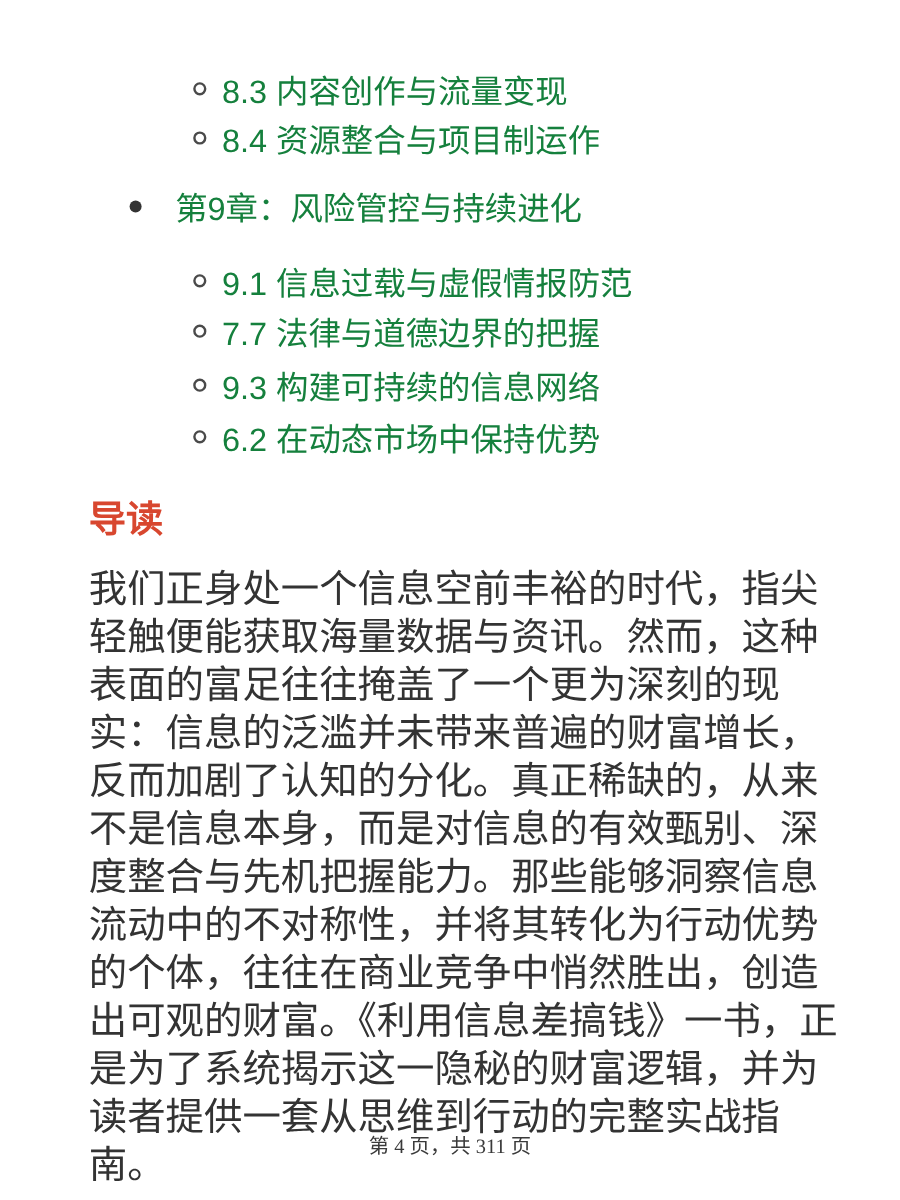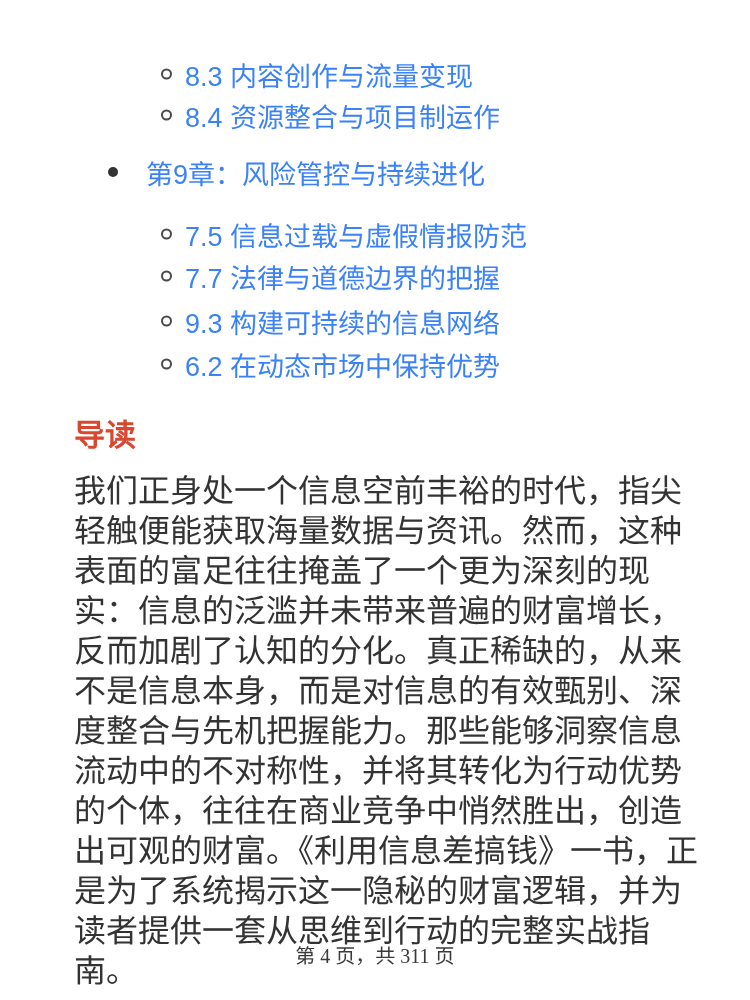--- a/index.html
+++ b/index.html
@@ -23,21 +23,21 @@
     left: 0;
     right: 0;
     height: 30px;
   }
   .toc-text {
     position: absolute;
     top: 50%;
     transform: translateY(-50%);
     white-space: nowrap;
     font-size: 27px;
-    color: #3b82f6;
+    color: #15803d;
   }
   .lvl1 .toc-text { left: 146px; }
   .lvl2 .toc-text { left: 185px; }
 
   .bullet {
     position: absolute;
     top: 50%;
     transform: translateY(-50%);
     border-radius: 50%;
     box-sizing: border-box;
@@ -68,20 +68,21 @@
   .section-heading {
     position: absolute;
     top: 418px;
     left: 74px;
     margin: 0;
     font-size: 31px;
     line-height: 36px;
     font-weight: 700;
     color: #d8472f;
     white-space: nowrap;
+    font-family: Liberation Mono, monospace;
   }
 
   
   .body-text {
     position: absolute;
     top: 471px;
     left: 74px;
     width: 630px;
     margin: 0;
     font-size: 32px;
@@ -90,21 +91,21 @@
     color: #333333;
   }
 
   
   .footer {
     position: absolute;
     top: 946px;
     left: 0;
     width: 750px;
     text-align: center;
-    font-size: 20px;
+    font-size: 17px;
     line-height: 20px;
     font-family: "Liberation Serif", serif;
     color: #3a3a3a;
   }
 </style>
 </head>
 <body>
 
 <div class="page">
 
@@ -118,21 +119,21 @@
     <span class="toc-text">8.4 资源整合与项目制运作</span>
   </div>
 
   <div class="toc-row lvl1 r3">
     <span class="bullet disc"></span>
     <span class="toc-text">第9章：风险管控与持续进化</span>
   </div>
 
   <div class="toc-row lvl2 r4">
     <span class="bullet circle"></span>
-    <span class="toc-text">7.5 信息过载与虚假情报防范</span>
+    <span class="toc-text">9.1 信息过载与虚假情报防范</span>
   </div>
 
   <div class="toc-row lvl2 r5">
     <span class="bullet circle"></span>
     <span class="toc-text">7.7 法律与道德边界的把握</span>
   </div>
 
   <div class="toc-row lvl2 r6">
     <span class="bullet circle"></span>
     <span class="toc-text">9.3 构建可持续的信息网络</span>

